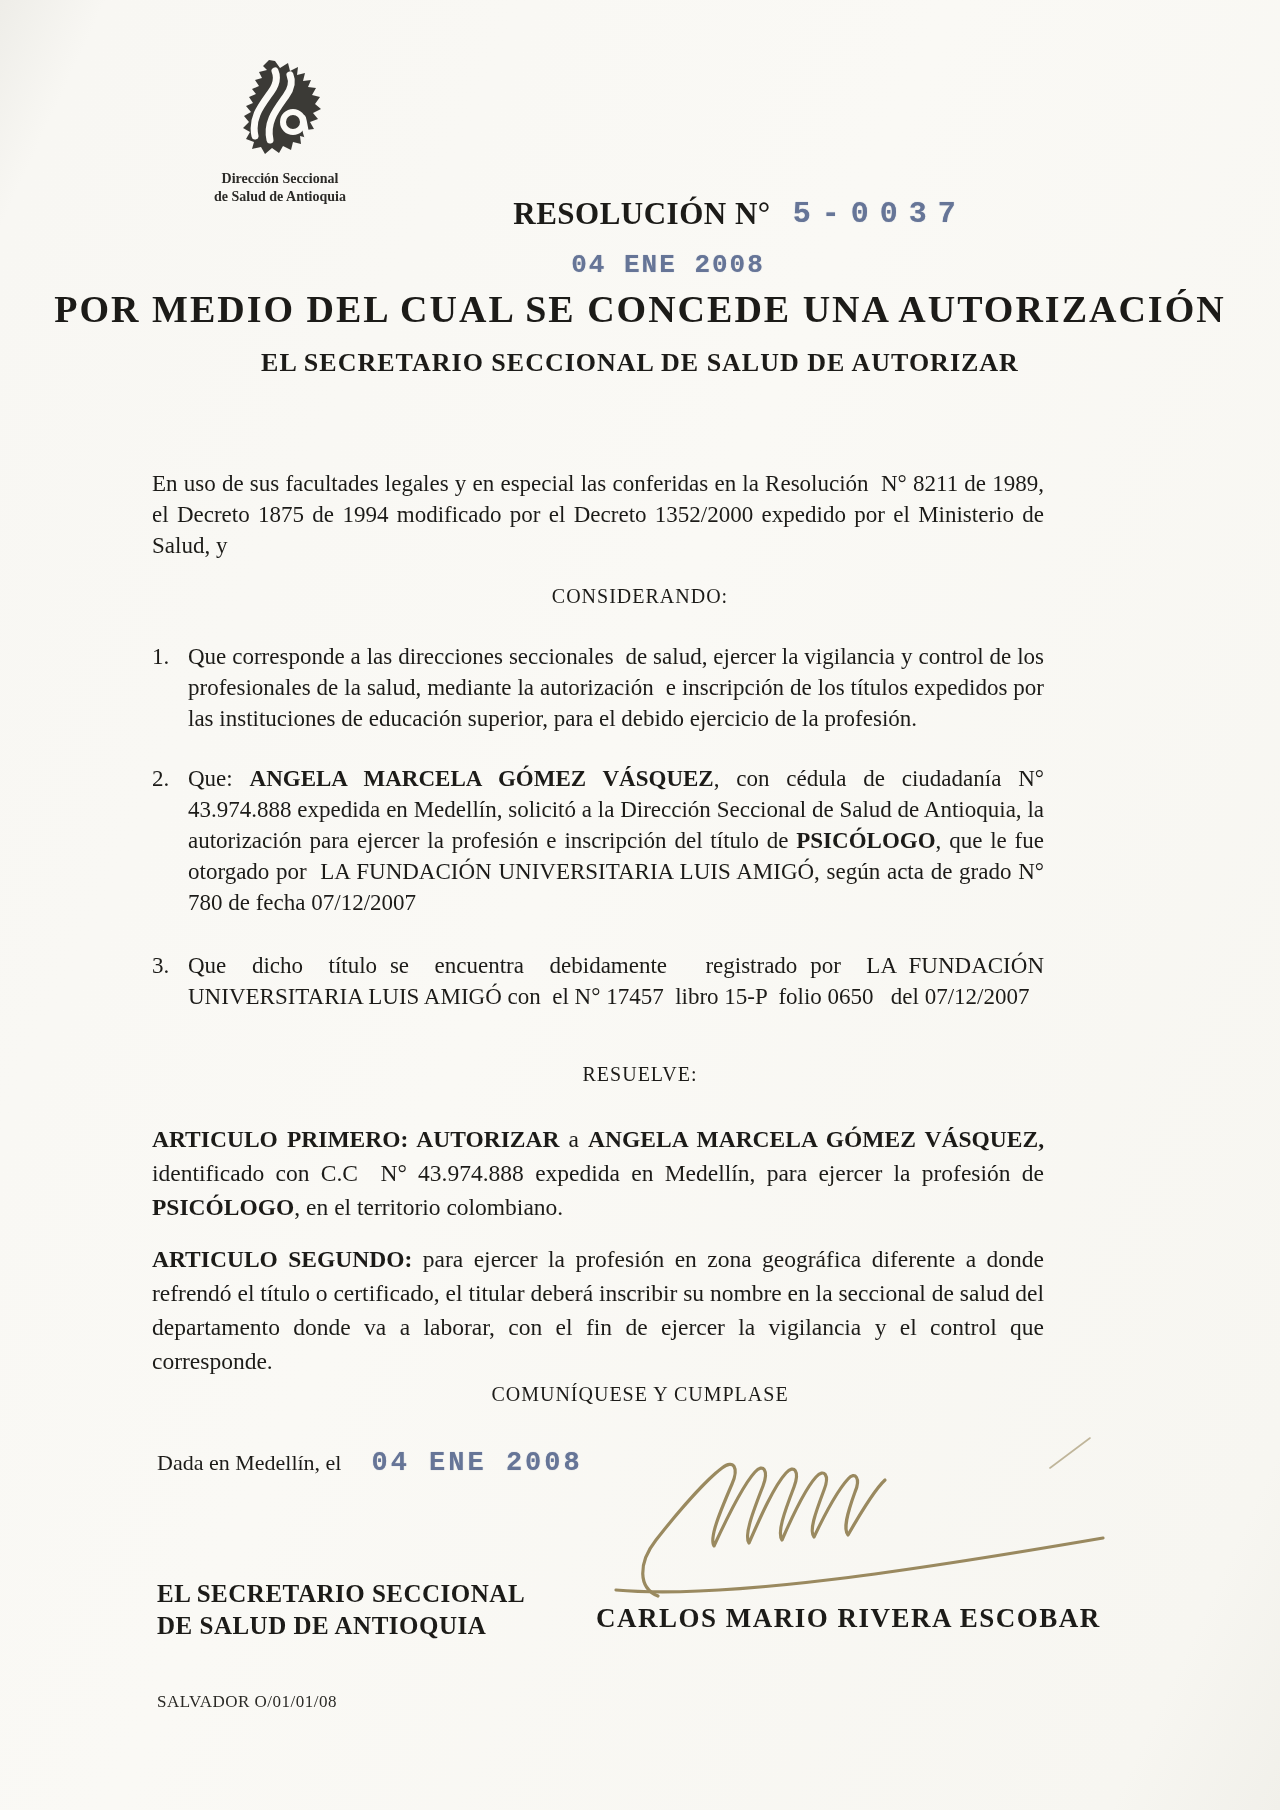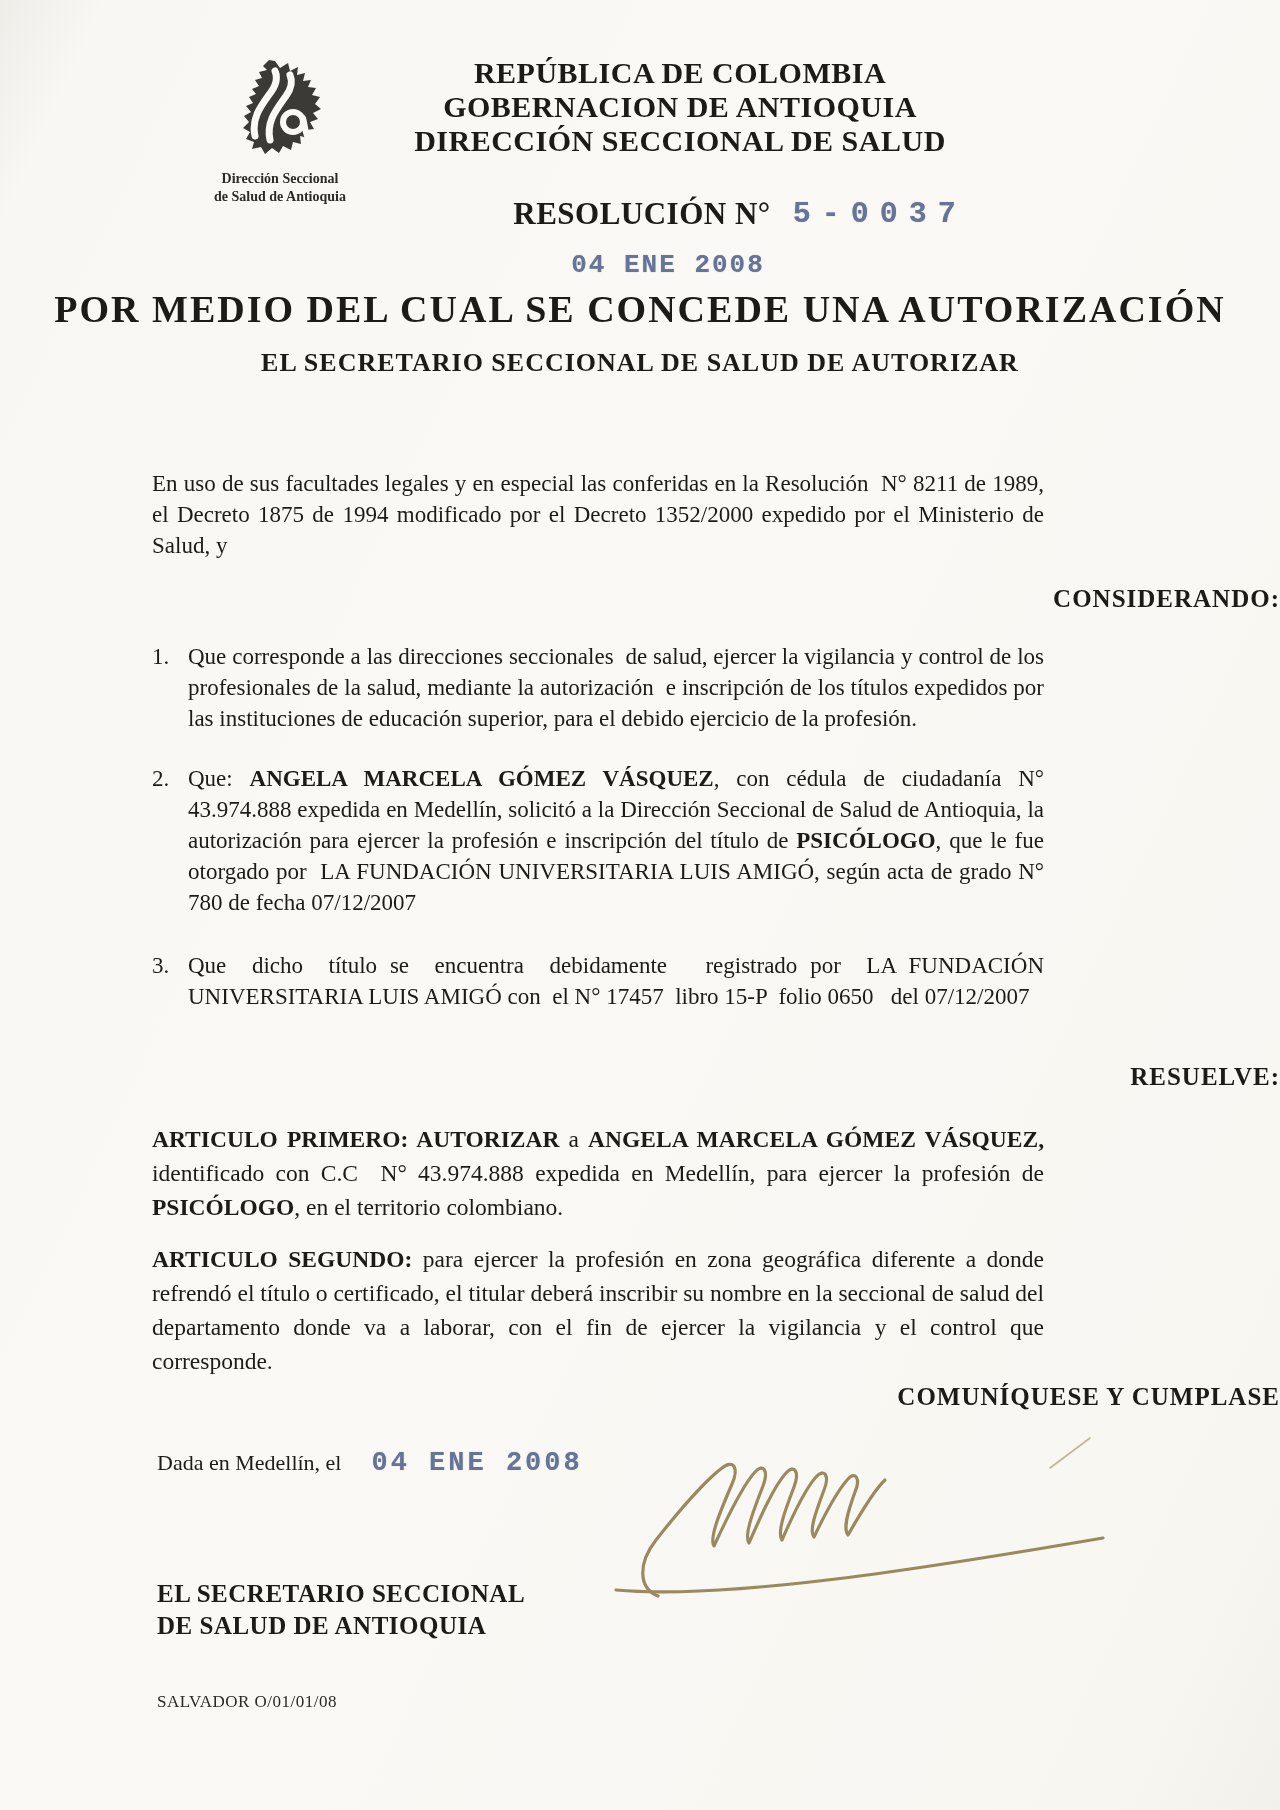--- a/index.html
+++ b/index.html
@@ -42,21 +42,21 @@
   .stamp-number{font-size:30px;letter-spacing:11px;}
   .stamp-date-top{left:0;right:0;top:250px;text-align:center;transform:translateX(28px);
     font-size:26px;letter-spacing:2px;}
   .subject-line{top:287px;font-size:38px;font-weight:bold;letter-spacing:2px;}
   .issuer-line{top:348px;font-size:26px;font-weight:bold;letter-spacing:1px;}
 
   
   .para{left:152px;width:892px;font-size:23px;line-height:31px;
     text-align:justify;white-space:pre-wrap;}
   .preamble{top:468px;}
-  .heading-center{font-size:25px;font-weight:bold;letter-spacing:1px;text-align:right;}
+  .heading-center{font-size:20px;font-weight:normal;letter-spacing:1px;}
   .considerando-heading{top:585px;}
   .item{left:152px;width:892px;display:flex;font-size:23px;line-height:31px;}
   .item-number{width:36px;flex:none;}
   .item-text{flex:1;text-align:justify;white-space:pre-wrap;}
   .item-1{top:641px;}
   .item-2{top:763px;}
   .item-3{top:950px;}
   .resuelve-heading{top:1063px;}
   .articulo{font-size:23.5px;line-height:34px;}
   .articulo-1{top:1122px;}
@@ -87,25 +87,20 @@
       <path fill="none" stroke="#fbfaf6" stroke-width="7" stroke-linecap="round" d="M45,82 C41,64 51,52 61,38 C66,31 68,24 65,17"></path>
       <circle cx="68" cy="64" r="10" fill="none" stroke="#fbfaf6" stroke-width="6"></circle>
       <path fill="none" stroke="#fbfaf6" stroke-width="6" stroke-linecap="round" d="M78,60 C80,67 80,73 82,78"></path>
     </svg>
     <div class="logo-caption">
       <div>Dirección Seccional</div>
       <div>de Salud de Antioquia</div>
     </div>
   </div>
 
-  <div class="abs header-titles">
-    <div>REPÚBLICA DE COLOMBIA</div>
-    <div>GOBERNACION DE ANTIOQUIA</div>
-    <div>DIRECCIÓN SECCIONAL DE SALUD</div>
-  </div>
 
   <div class="abs resolution-row">
     <span class="resolution-label">RESOLUCIÓN N°</span>
     <span class="stamp stamp-number">5-0037</span>
   </div>
 
   <div class="abs stamp stamp-date-top">04 ENE 2008</div>
 
   <div class="abs center subject-line">POR MEDIO DEL CUAL SE CONCEDE UNA AUTORIZACIÓN</div>
   <div class="abs center issuer-line">EL SECRETARIO SECCIONAL DE SALUD DE AUTORIZAR</div>
@@ -148,16 +143,17 @@
       <path d="M60,168 C40,160 40,135 58,112 C80,84 108,52 124,40 C136,31 141,40 134,56 C122,84 111,110 116,118 C128,92 144,58 157,44 C165,35 171,42 165,58 C154,86 146,108 151,115 C162,90 176,58 188,45 C196,36 202,43 196,59 C186,85 179,105 184,112 C194,89 207,61 218,49 C226,40 232,47 226,62 C217,86 211,103 216,109 C226,88 239,63 250,51 C257,43 263,50 257,64 C249,86 245,101 250,107 C262,86 276,62 287,52"></path>
       <path d="M452,40 L492,10" stroke-width="1.6" opacity="0.6"></path>
     </g>
   </svg>
 
   <div class="abs sig-title">
     <div>EL SECRETARIO SECCIONAL</div>
     <div>DE SALUD DE ANTIOQUIA</div>
   </div>
 
+  <div class="abs signer-name">CARLOS MARIO RIVERA ESCOBAR</div>
 
   <div class="abs footer-note">SALVADOR O/01/01/08</div>
 
 </div>
 
 </body></html>

